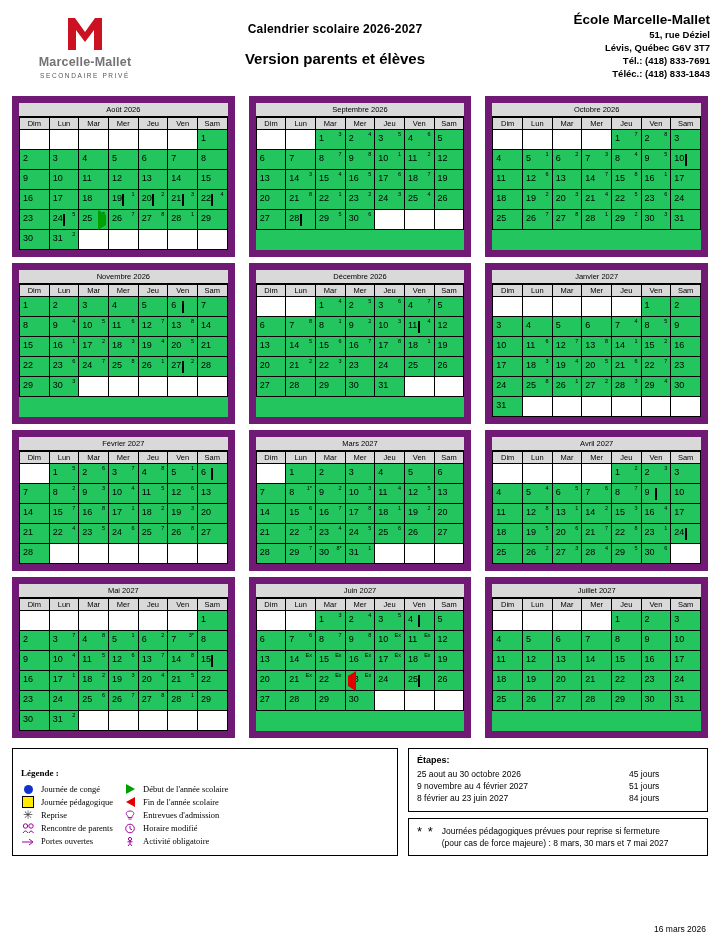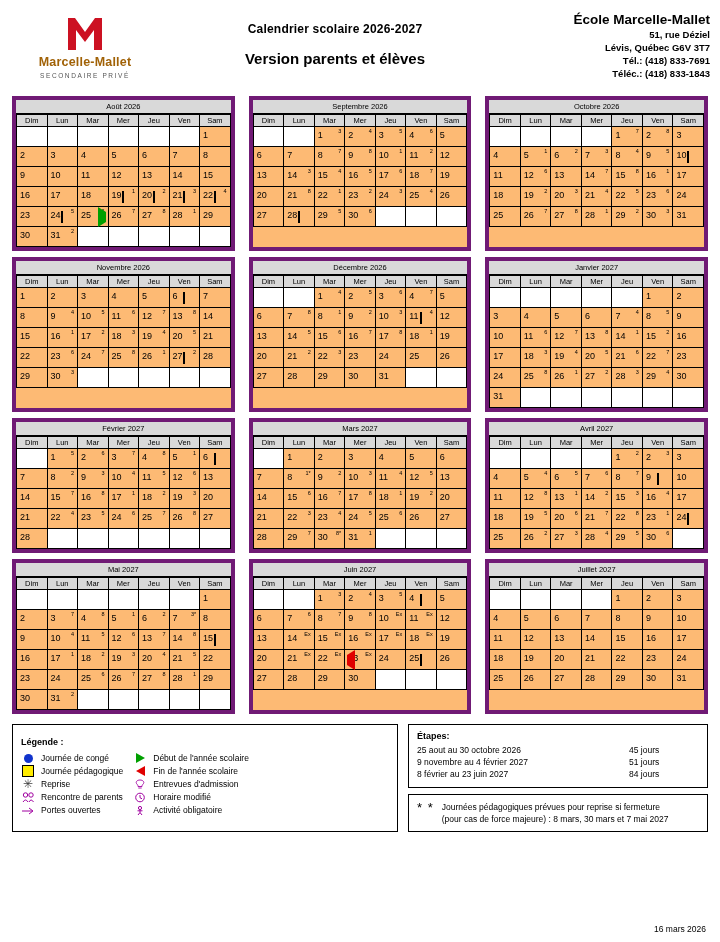--- a/index.html
+++ b/index.html
@@ -6,32 +6,32 @@
   body{
     width:720px;height:942px;background:#ffffff;
     font-family:"Liberation Sans", sans-serif;
     color:#000;position:relative;overflow:hidden;
   }
   
   .header{display:flex;align-items:flex-start;padding:8px 10px 0 10px;height:96px;box-sizing:border-box;}
   .logo-box{width:150px;display:flex;flex-direction:column;align-items:center;padding-top:4px;}
   .logo-mark{width:46px;height:40px;position:relative;}
   .logo-mark svg{display:block;}
-  .logo-name{font-size:12.5px;font-weight:bold;color:#a16207;letter-spacing:.2px;margin-top:3px;}
+  .logo-name{font-size:12.5px;font-weight:bold;color:#737373;letter-spacing:.2px;margin-top:3px;}
   .logo-sub{font-size:6.5px;color:#555;letter-spacing:1.6px;margin-top:3px;}
   .title-box{flex:1;text-align:center;padding-top:14px;}
   .title-main{font-size:12px;font-weight:bold;letter-spacing:.2px;}
   .title-sub{font-size:15px;font-weight:bold;margin-top:14px;}
   .school-box{width:200px;text-align:right;padding-top:4px;}
   .school-name{font-size:13.5px;font-weight:bold;}
   .school-line{font-size:9.5px;font-weight:bold;margin-top:2px;}
 
   
   .grid{display:grid;grid-template-columns:repeat(3,1fr);gap:6px 14px;padding:0 12px;box-sizing:border-box;}
-  .month{border:4px solid #701a75;background:#fdba74;}
+  .month{border:7px solid #701a75;background:#22c55e;}
   .month-title{background:#d9d9d9;text-align:center;font-size:7.5px;padding:2px 0 2px 0;border-bottom:1px solid #000;}
   table.cal{border-collapse:collapse;width:100%;table-layout:fixed;}
   table.cal th{
     background:#d9d9d9;font-size:7.5px;font-weight:normal;
     border:1px solid #000;height:11px;padding:0;
   }
   table.cal td{
     border:1px solid #000;height:19px;padding:0;position:relative;
     vertical-align:top;font-size:9px;
   }
@@ -41,21 +41,21 @@
   .mark{position:absolute;left:50%;top:50%;transform:translate(-50%,-50%);}
   .dot{width:8px;height:8px;border-radius:50%;background:#1033cc;}
   .sq{width:9px;height:9px;background:#ffec00;border:1px solid #000;}
   .tri-r{width:0;height:0;border-left:8px solid #00a000;border-top:5px solid transparent;border-bottom:5px solid transparent;}
   .tri-l{width:0;height:0;border-right:8px solid #e00000;border-top:5px solid transparent;border-bottom:5px solid transparent;}
   .mark-right{left:auto;right:2px;transform:translate(0,-50%);}
   .mark-left{left:2px;transform:translate(0,-50%);}
 
   
   .bottom{display:flex;gap:10px;padding:10px 12px 0 12px;box-sizing:border-box;}
-  .legend{flex:1;border:1px solid #000;padding:12px 8px 8px 8px;position:relative;}
+  .legend{flex:1;border:1px solid #000;padding:19px 8px 8px 8px;position:relative;font-family:Liberation Serif, serif;}
   .legend-title{font-size:9px;font-weight:bold;margin-bottom:5px;}
   .legend-cols{display:flex;gap:10px;}
   .legend-col{display:flex;flex-direction:column;gap:1px;}
   .lg-item{display:flex;align-items:center;gap:6px;font-size:8.5px;}
   .lg-ic{width:14px;height:12px;display:flex;align-items:center;justify-content:center;flex:0 0 14px;}
   .steps{width:300px;display:flex;flex-direction:column;gap:6px;}
   .steps-box{border:1px solid #000;padding:6px 8px 8px 8px;}
   .steps-title{font-size:9px;font-weight:bold;margin-bottom:4px;}
   .step-row{display:flex;font-size:8.5px;margin-top:2px;}
   .step-row .lbl{flex:1;}

